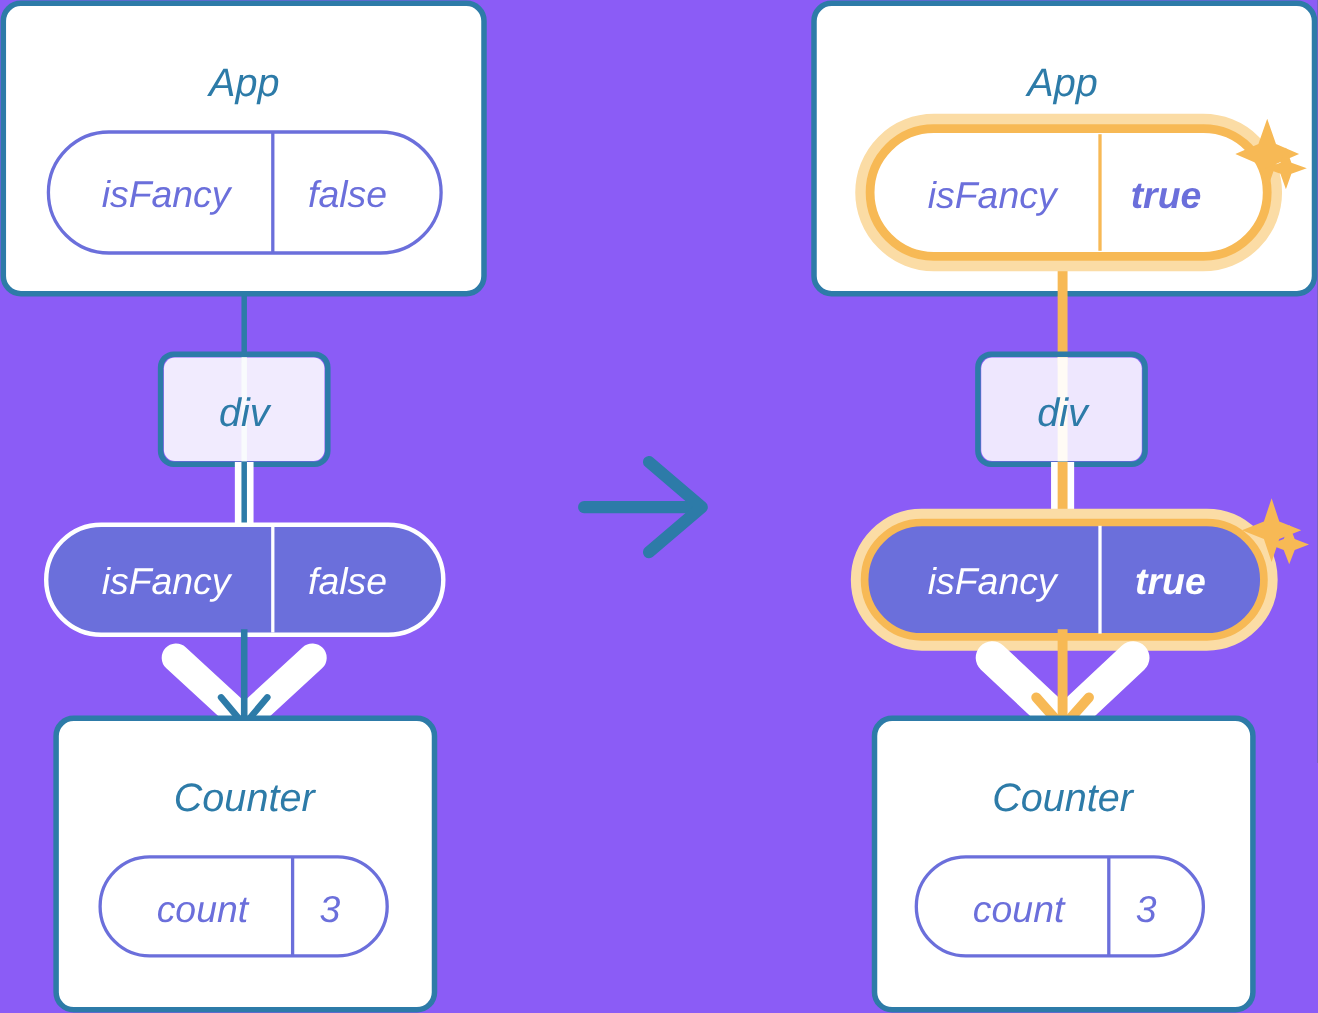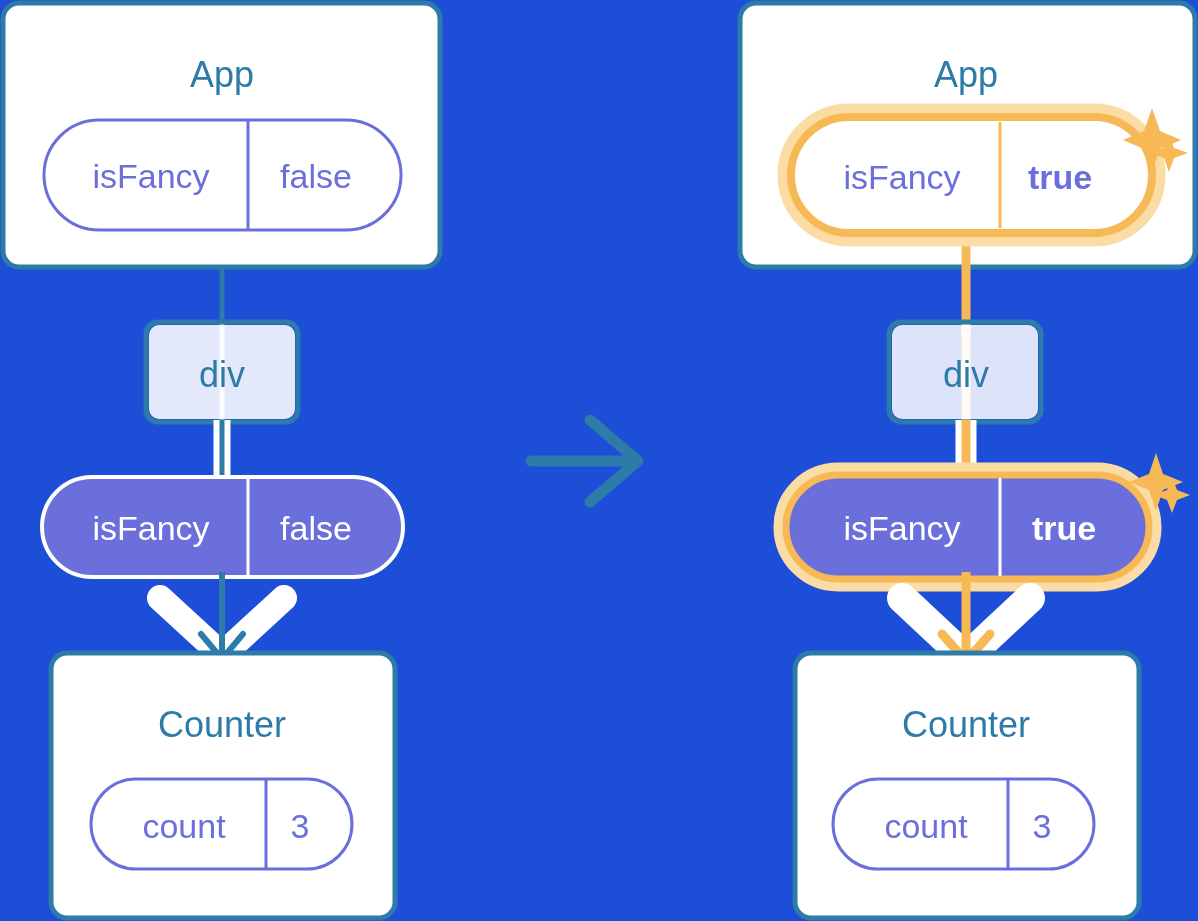--- a/index.html
+++ b/index.html
@@ -10,21 +10,22 @@
   body {
     width: 1198px;
     height: 921px;
     overflow: hidden;
     font-family: "Liberation Sans", sans-serif;
   }
   #stage {
     position: relative;
     width: 1198px;
     height: 921px;
-    background: #1d4ed8;
+    background: #8b5cf6;
+    font-style: italic;
   }
   #diagram-svg {
     position: absolute;
     top: 0;
     left: 0;
     width: 1198px;
     height: 921px;
   }
   .node-label {
     font-family: "Liberation Sans", sans-serif;

